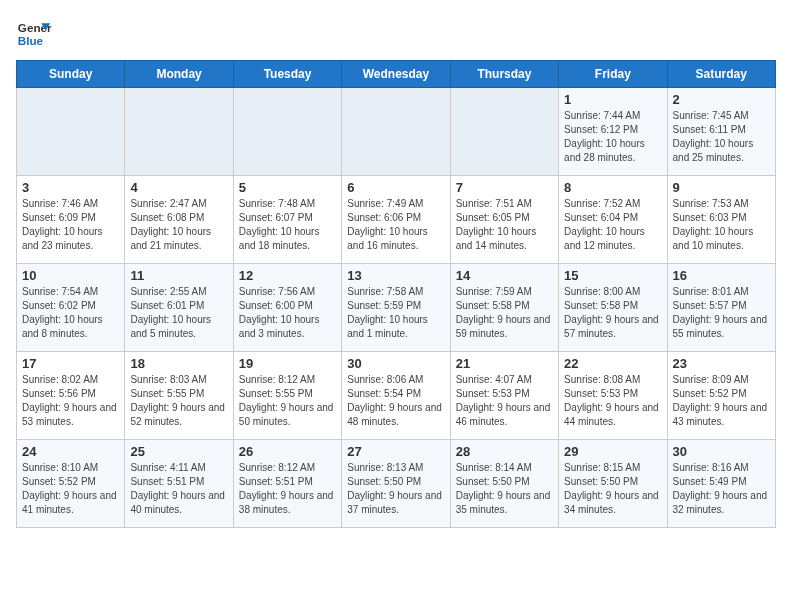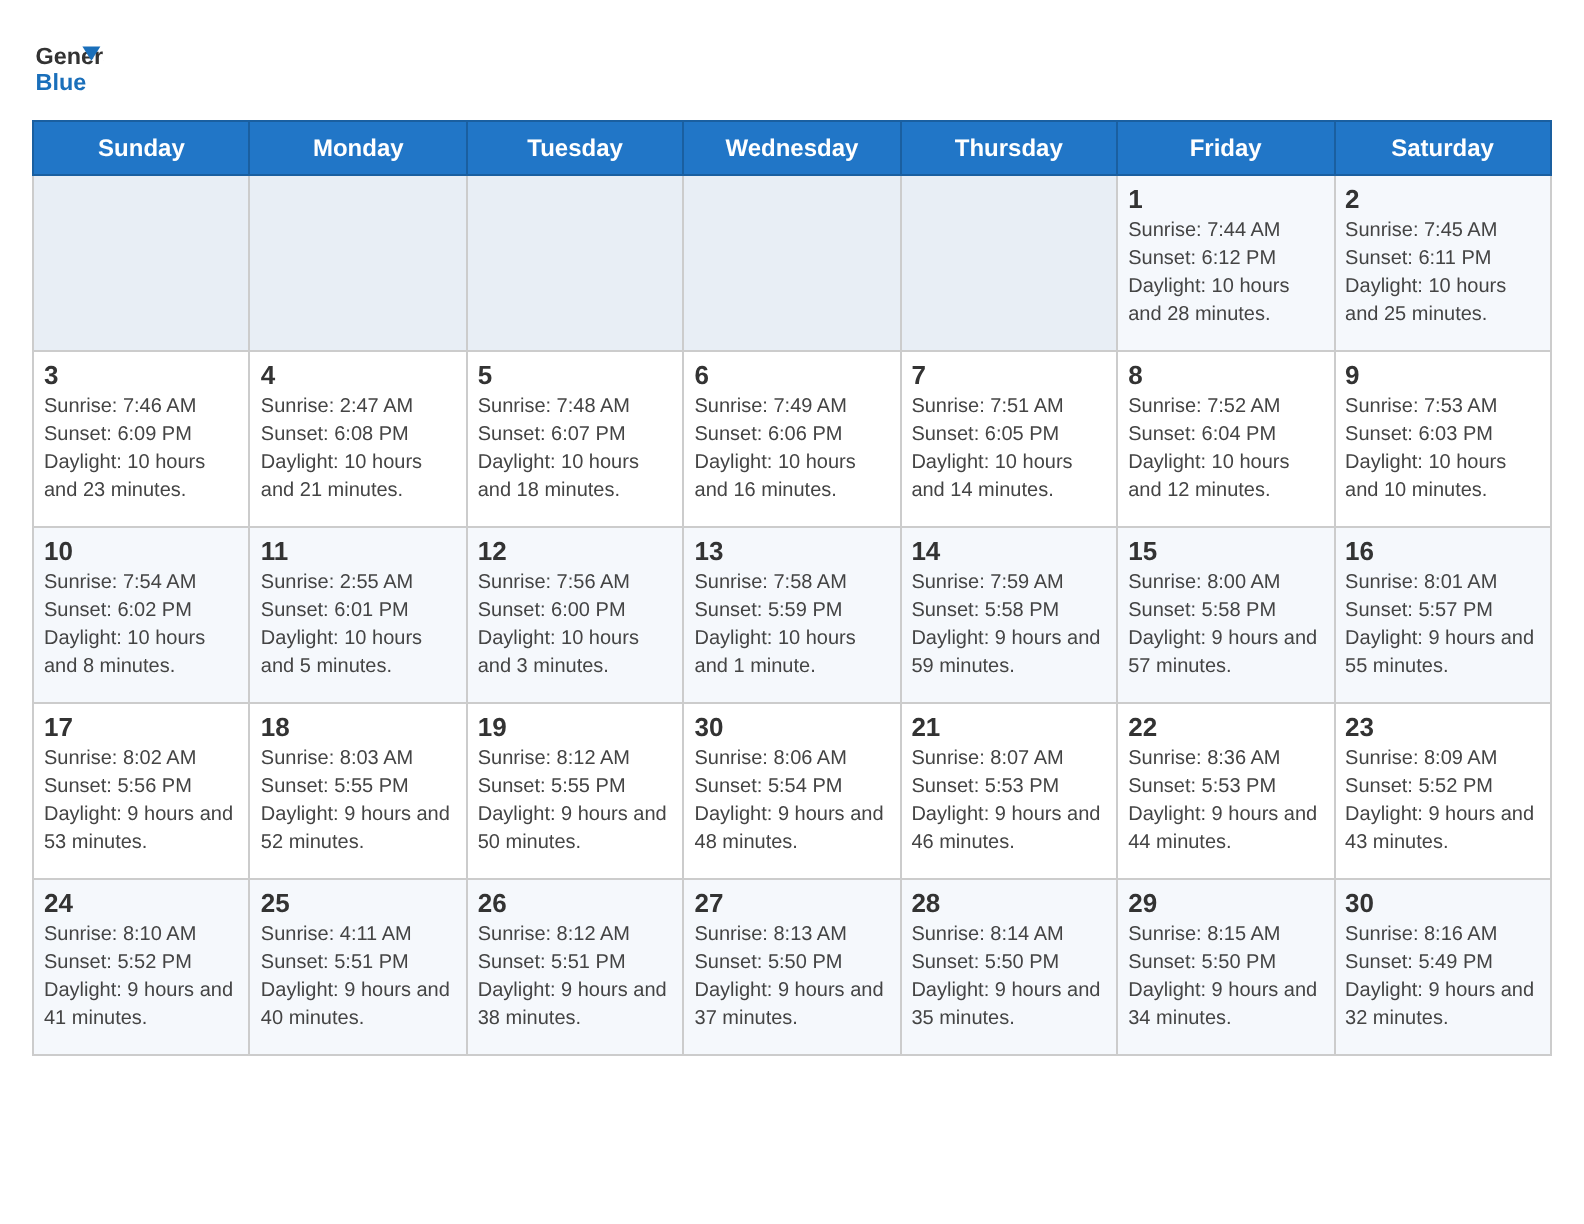--- a/index.html
+++ b/index.html
@@ -239,27 +239,27 @@
 Daylight: 9 hours and 50 minutes.</div>
         </td>
         <td>
           <span class="day-number">30</span>
           <div class="cell-info">Sunrise: 8:06 AM
 Sunset: 5:54 PM
 Daylight: 9 hours and 48 minutes.</div>
         </td>
         <td>
           <span class="day-number">21</span>
-          <div class="cell-info">Sunrise: 8:07 AM
+          <div class="cell-info">Sunrise: 4:07 AM
 Sunset: 5:53 PM
 Daylight: 9 hours and 46 minutes.</div>
         </td>
         <td>
           <span class="day-number">22</span>
-          <div class="cell-info">Sunrise: 8:36 AM
+          <div class="cell-info">Sunrise: 8:08 AM
 Sunset: 5:53 PM
 Daylight: 9 hours and 44 minutes.</div>
         </td>
         <td>
           <span class="day-number">23</span>
           <div class="cell-info">Sunrise: 8:09 AM
 Sunset: 5:52 PM
 Daylight: 9 hours and 43 minutes.</div>
         </td>
       </tr>

